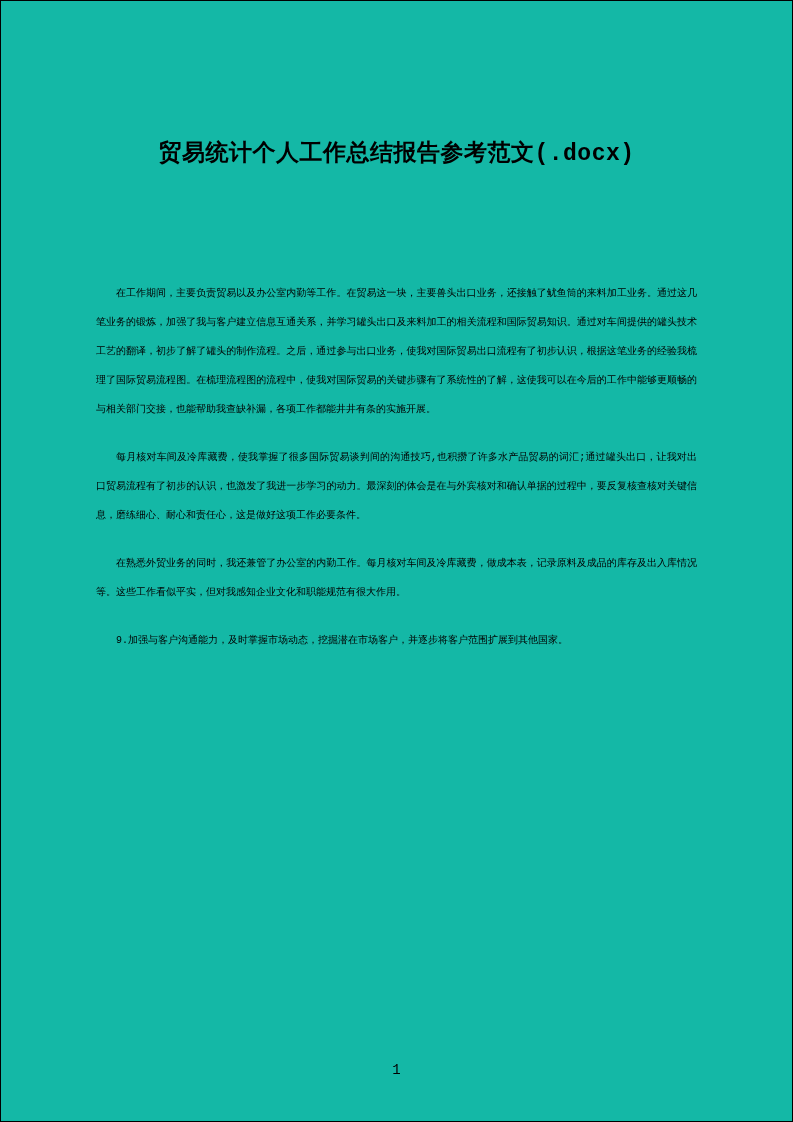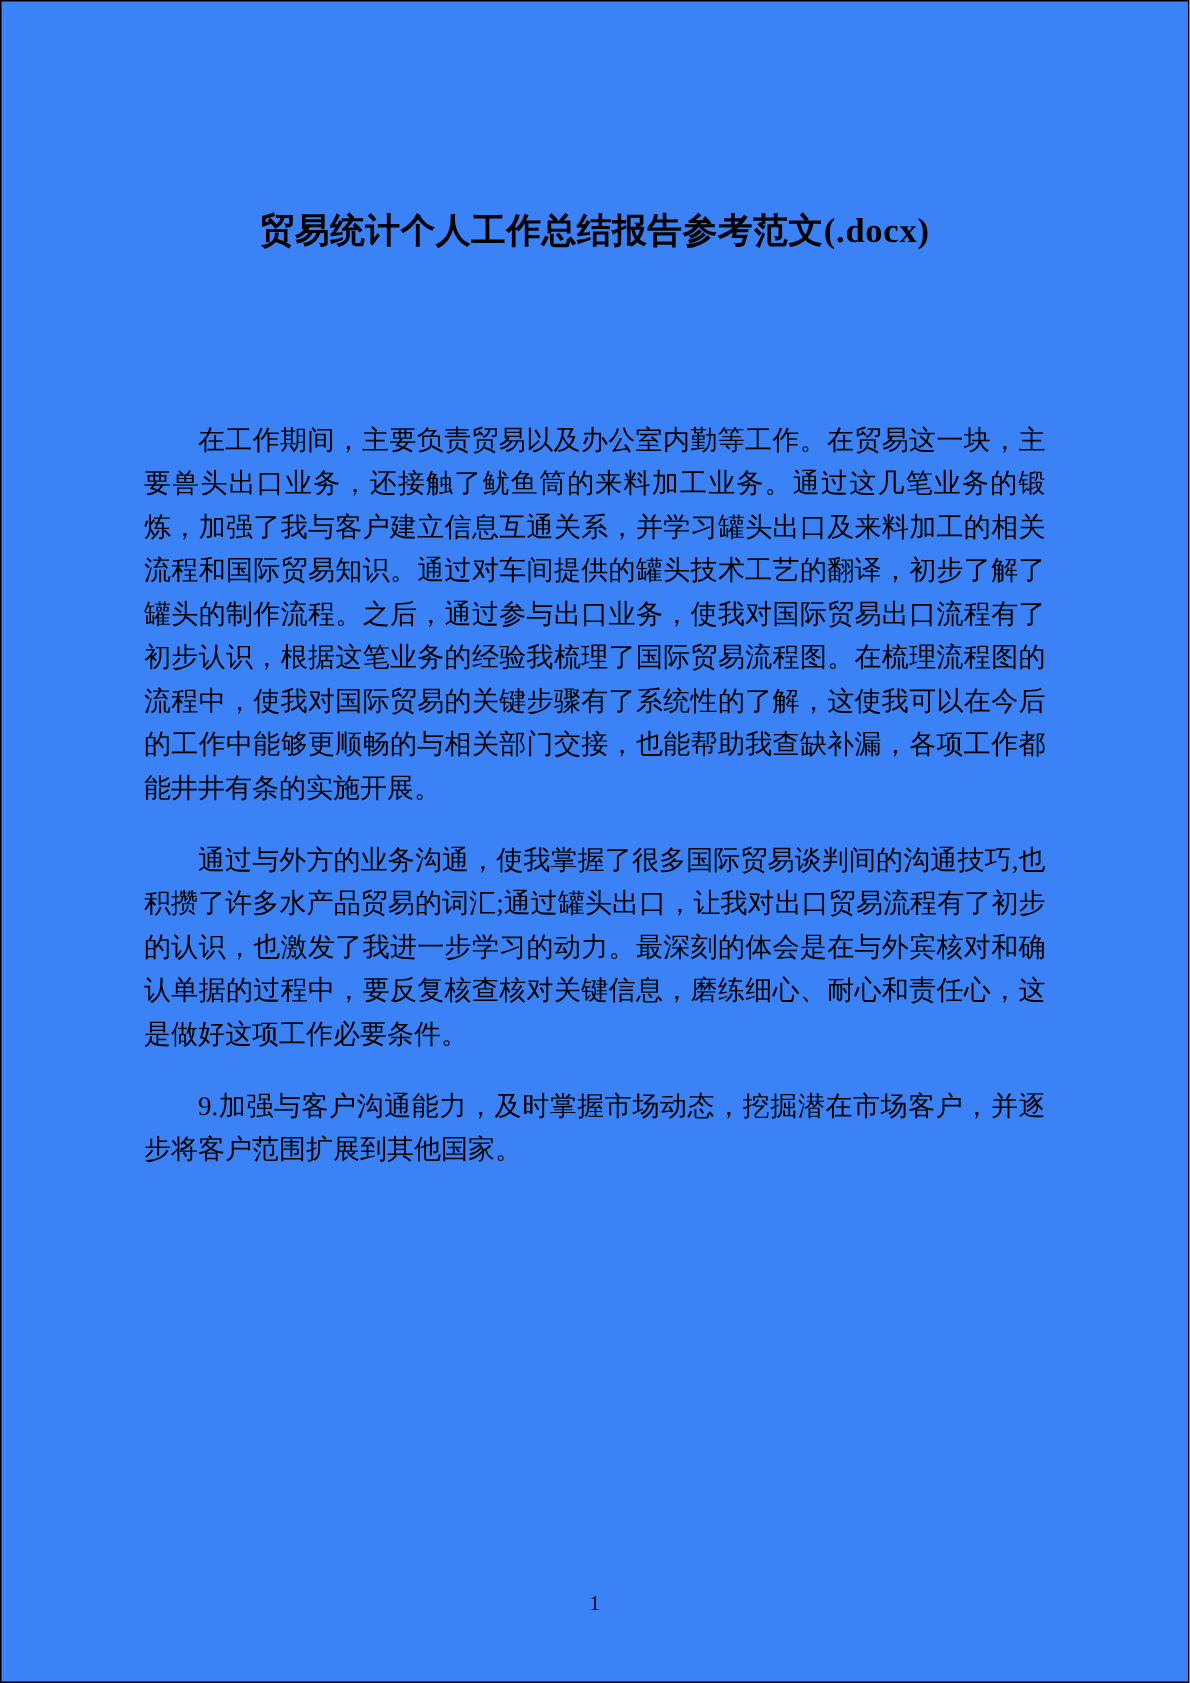--- a/index.html
+++ b/index.html
@@ -5,40 +5,40 @@
   html, body {
     margin: 0;
     padding: 0;
     background: #ffffff;
   }
   .page {
     position: relative;
     width: 793px;
     height: 1122px;
     box-sizing: border-box;
-    background: #3b82f6;
+    background: #14b8a6;
     border: 1px solid #000000;
     overflow: hidden;
-    font-family: Liberation Serif, serif;
+    font-family: Liberation Mono, monospace;
     color: #000000;
   }
   .doc-title {
     margin: 138px 60px 0 60px;
     text-align: center;
     font-size: 23px;
     line-height: 30px;
     font-weight: bold;
     letter-spacing: 0.5px;
   }
   .doc-body {
     margin: 110px 95px 0 95px;
   }
   .doc-body p {
     margin: 0 0 19px 0;
-    font-size: 18px;
+    font-size: 10px;
     line-height: 29px;
     text-align: justify;
     text-indent: 2em;
     word-break: break-all;
   }
   .page-footer {
     position: absolute;
     left: 0;
     right: 0;
     bottom: 42px;
@@ -48,18 +48,19 @@
   }
 </style>
 </head>
 <body>
 
 <div class="page">
   <h1 class="doc-title">贸易统计个人工作总结报告参考范文(.docx)</h1>
 
   <div class="doc-body">
     <p>在工作期间，主要负责贸易以及办公室内勤等工作。在贸易这一块，主要兽头出口业务，还接触了鱿鱼筒的来料加工业务。通过这几笔业务的锻炼，加强了我与客户建立信息互通关系，并学习罐头出口及来料加工的相关流程和国际贸易知识。通过对车间提供的罐头技术工艺的翻译，初步了解了罐头的制作流程。之后，通过参与出口业务，使我对国际贸易出口流程有了初步认识，根据这笔业务的经验我梳理了国际贸易流程图。在梳理流程图的流程中，使我对国际贸易的关键步骤有了系统性的了解，这使我可以在今后的工作中能够更顺畅的与相关部门交接，也能帮助我查缺补漏，各项工作都能井井有条的实施开展。</p>
-    <p>通过与外方的业务沟通，使我掌握了很多国际贸易谈判间的沟通技巧,也积攒了许多水产品贸易的词汇;通过罐头出口，让我对出口贸易流程有了初步的认识，也激发了我进一步学习的动力。最深刻的体会是在与外宾核对和确认单据的过程中，要反复核查核对关键信息，磨练细心、耐心和责任心，这是做好这项工作必要条件。</p>
+    <p>每月核对车间及冷库藏费，使我掌握了很多国际贸易谈判间的沟通技巧,也积攒了许多水产品贸易的词汇;通过罐头出口，让我对出口贸易流程有了初步的认识，也激发了我进一步学习的动力。最深刻的体会是在与外宾核对和确认单据的过程中，要反复核查核对关键信息，磨练细心、耐心和责任心，这是做好这项工作必要条件。</p>
+    <p>在熟悉外贸业务的同时，我还兼管了办公室的内勤工作。每月核对车间及冷库藏费，做成本表，记录原料及成品的库存及出入库情况等。这些工作看似平实，但对我感知企业文化和职能规范有很大作用。</p>
     <p>9.加强与客户沟通能力，及时掌握市场动态，挖掘潜在市场客户，并逐步将客户范围扩展到其他国家。</p>
   </div>
 
   <div class="page-footer">1</div>
 </div>
 
 </body></html>

